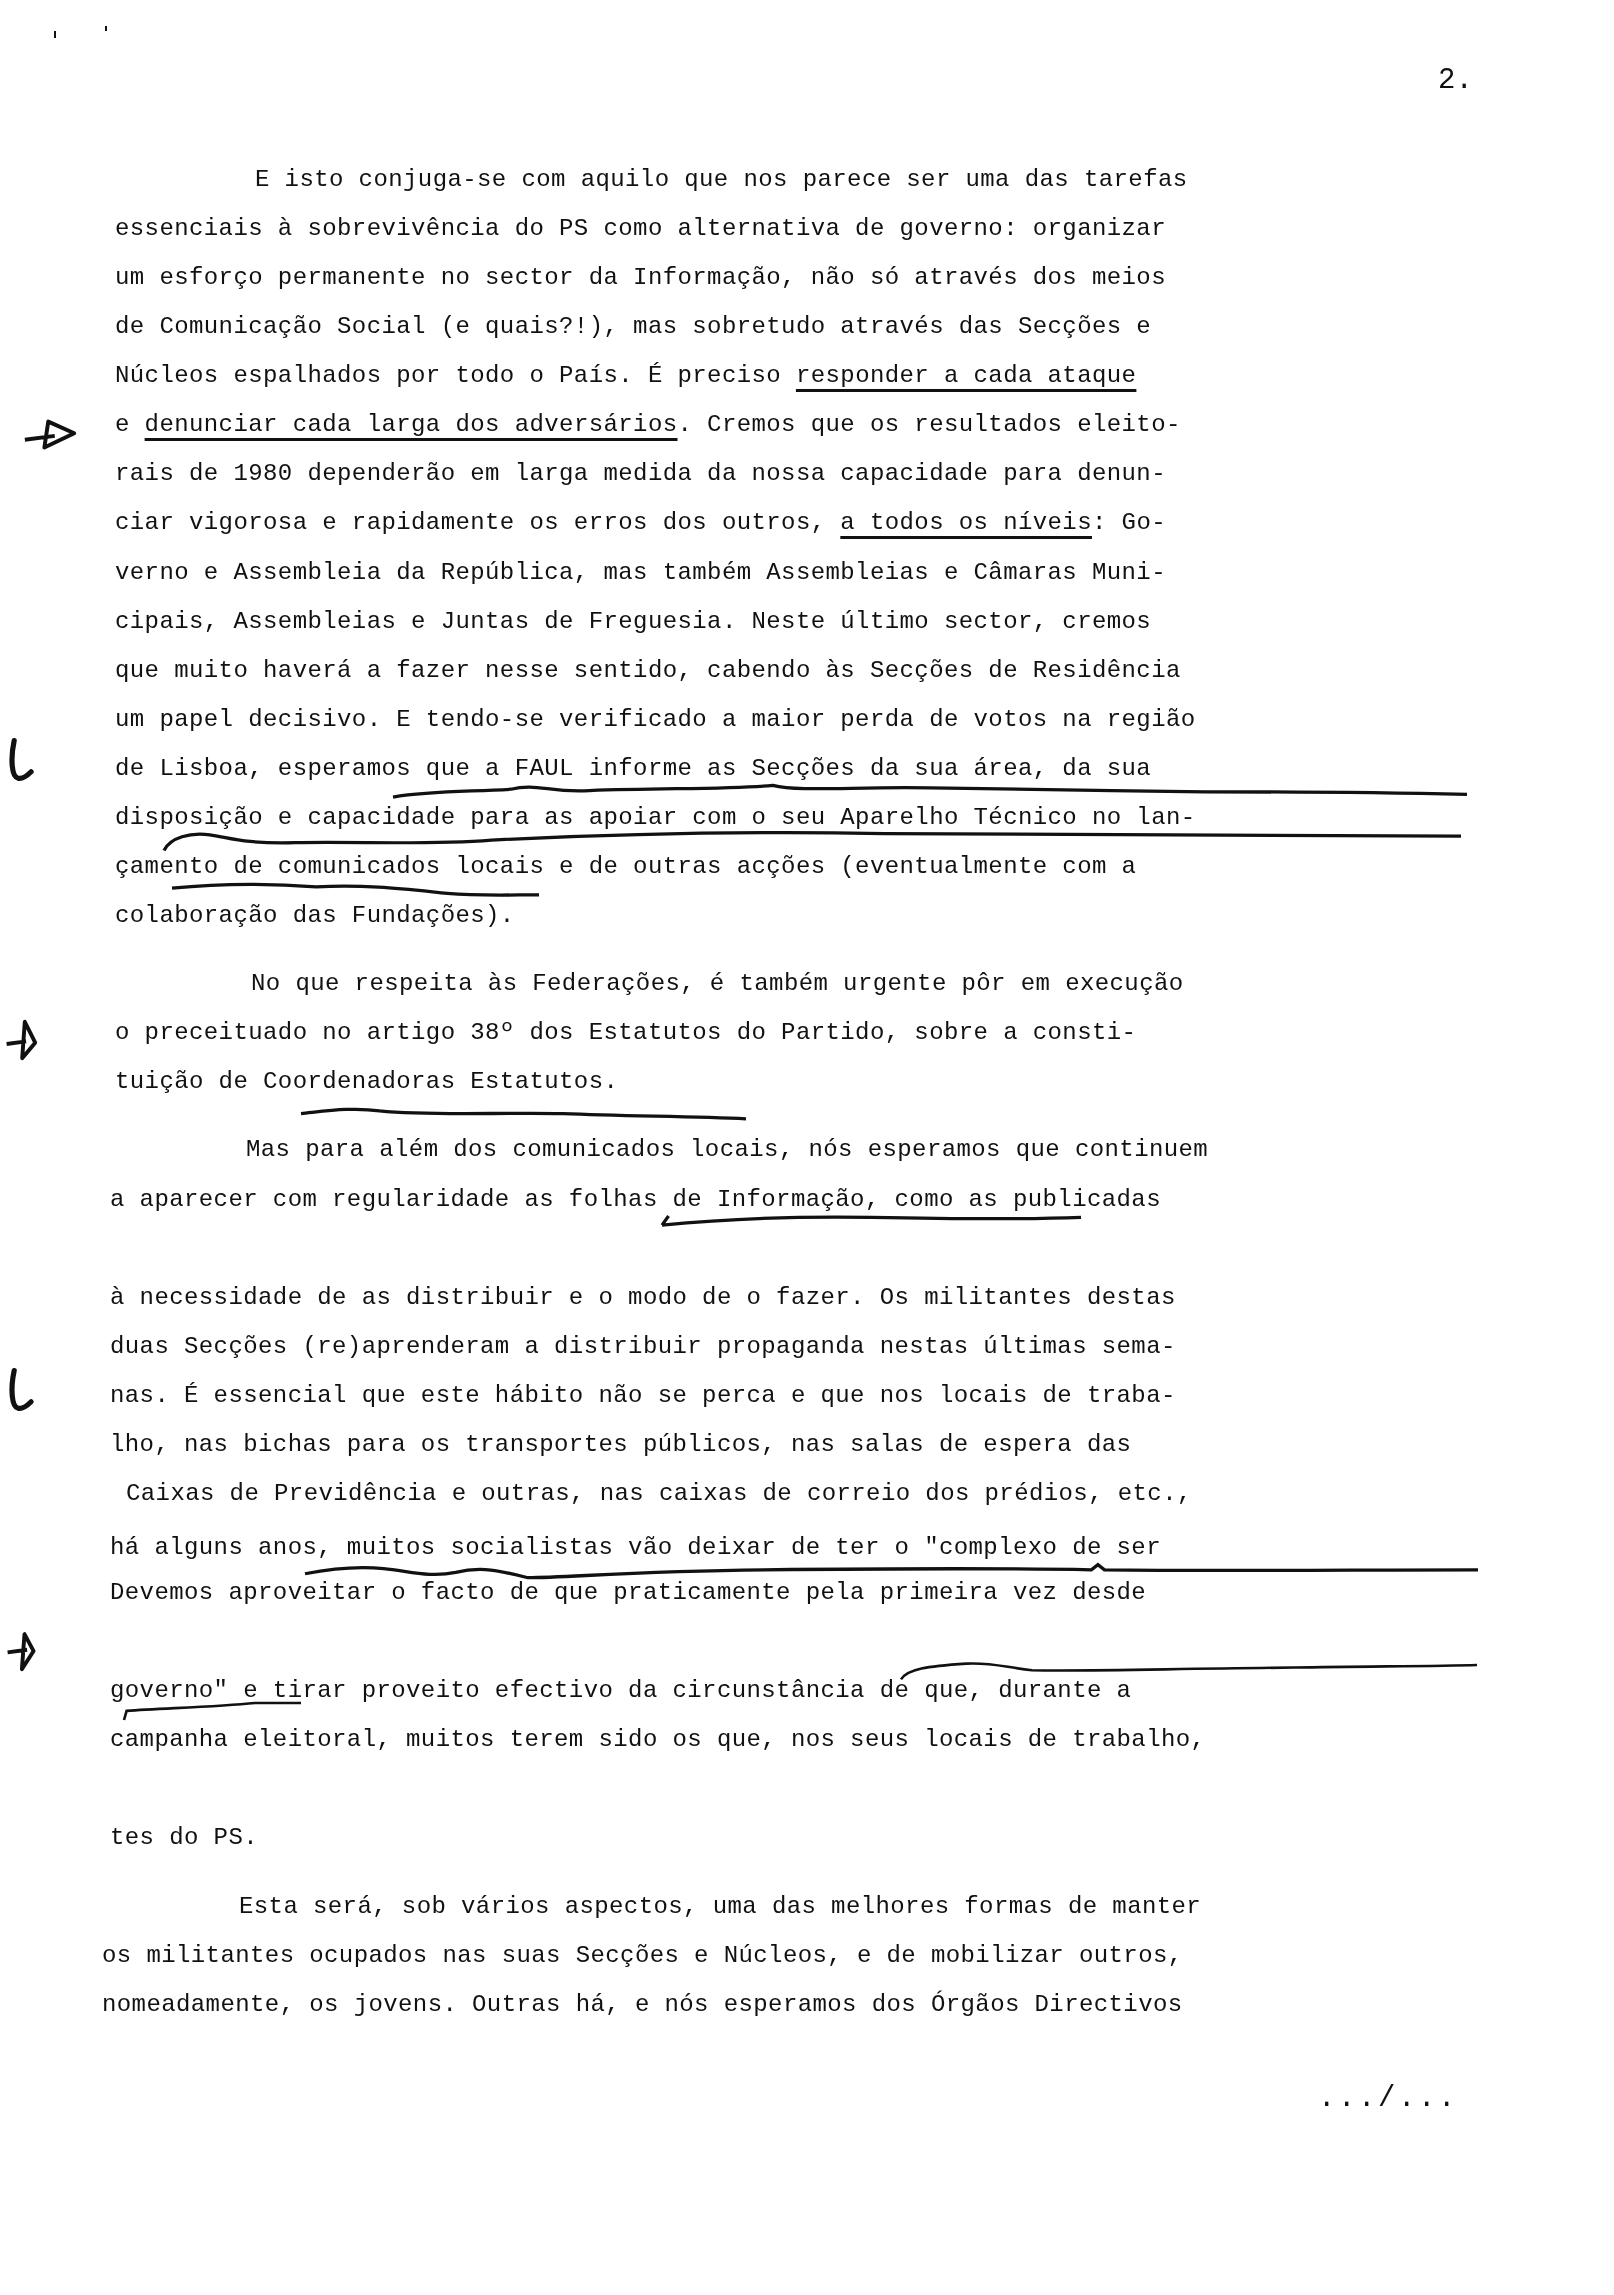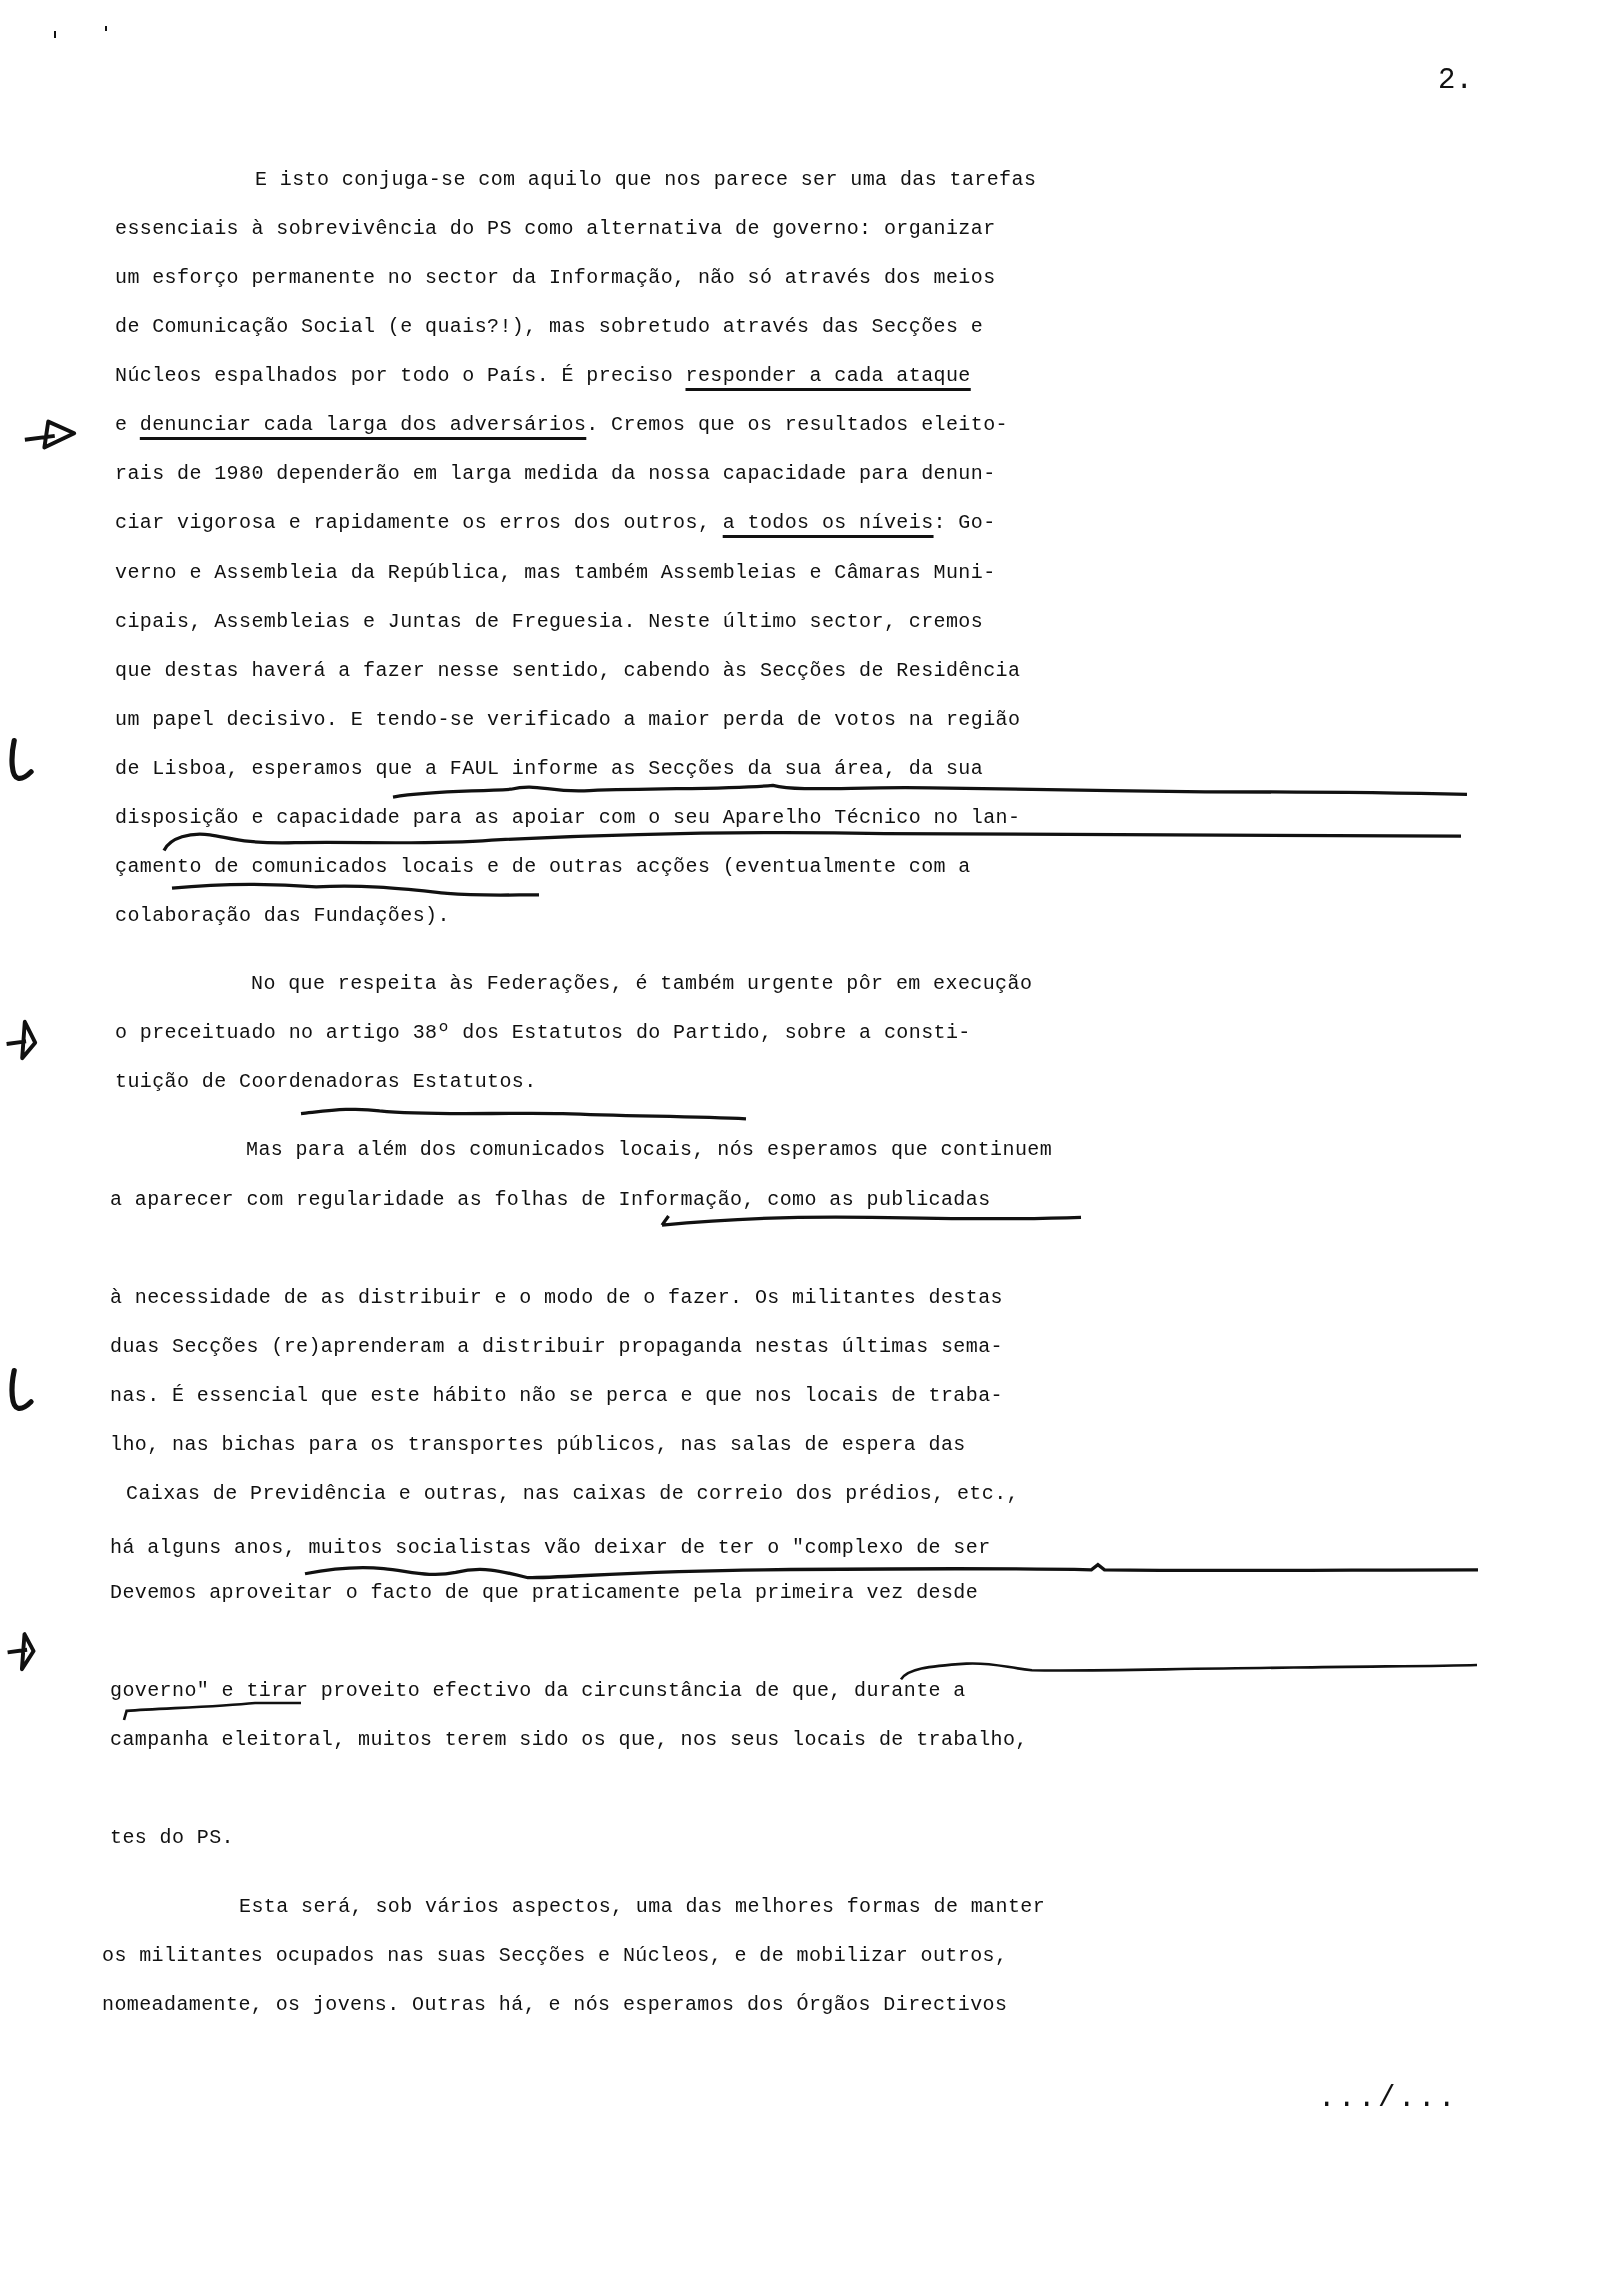--- a/index.html
+++ b/index.html
@@ -8,21 +8,21 @@
     position: absolute; left: 0; top: 0; width: 1614px; height: 2295px;
     background: #ffffff; color: #111111;
     font-family: "Liberation Mono", "DejaVu Sans Mono", monospace;
   }
   .page-number {
     position: absolute; left: 1438px; top: 64px;
     font-size: 29px; line-height: 34px;
   }
   .line {
     position: absolute; white-space: pre;
-    font-size: 20px; line-height: 37px; letter-spacing: 0.4px;
+    font-size: 24px; line-height: 37px; letter-spacing: 0.4px;
   }
   .ul { text-decoration: underline; text-decoration-thickness: 2.6px; text-underline-offset: 6.6px; }
   .wavy {
     position: absolute; height: 13px; pointer-events: none;
   }
   .wavy svg { display: block; width: 100%; height: 100%; overflow: visible; }
   .margin-mark { position: absolute; }
   .margin-mark svg { display: block; overflow: visible; }
   .speck { position: absolute; background: #111; width: 2px; height: 6.6px; }
   .continuation {
@@ -43,21 +43,21 @@
   <div class="line" style="left:255px;top:161px;">E isto conjuga-se com aquilo que nos parece ser uma das tarefas</div>
   <div class="line" style="left:115px;top:210px;">essenciais à sobrevivência do PS como alternativa de governo: organizar</div>
   <div class="line" style="left:115px;top:259px;">um esforço permanente no sector da Informação, não só através dos meios</div>
   <div class="line" style="left:115px;top:308px;">de Comunicação Social (e quais?!), mas sobretudo através das Secções e</div>
   <div class="line" style="left:115px;top:357px;"><span>Núcleos espalhados por todo o País. É preciso </span><span class="ul">responder a cada ataque</span></div>
   <div class="line" style="left:115px;top:406px;"><span>e </span><span class="ul">denunciar cada larga dos adversários</span><span>. Cremos que os resultados eleito-</span></div>
   <div class="line" style="left:115px;top:455px;">rais de 1980 dependerão em larga medida da nossa capacidade para denun-</div>
   <div class="line" style="left:115px;top:504px;"><span>ciar vigorosa e rapidamente os erros dos outros, </span><span class="ul">a todos os níveis</span><span>: Go-</span></div>
   <div class="line" style="left:115px;top:554px;">verno e Assembleia da República, mas também Assembleias e Câmaras Muni-</div>
   <div class="line" style="left:115px;top:603px;">cipais, Assembleias e Juntas de Freguesia. Neste último sector, cremos</div>
-  <div class="line" style="left:115px;top:652px;">que destas haverá a fazer nesse sentido, cabendo às Secções de Residência</div>
+  <div class="line" style="left:115px;top:652px;">que muito haverá a fazer nesse sentido, cabendo às Secções de Residência</div>
   <div class="line" style="left:115px;top:701px;">um papel decisivo. E tendo-se verificado a maior perda de votos na região</div>
   <div class="line" style="left:115px;top:750px;">de Lisboa, esperamos que a FAUL informe as Secções da sua área, da sua</div>
   <div class="line" style="left:115px;top:799px;">disposição e capacidade para as apoiar com o seu Aparelho Técnico no lan-</div>
   <div class="line" style="left:115px;top:848px;">çamento de comunicados locais e de outras acções (eventualmente com a</div>
   <div class="line" style="left:115px;top:897px;">colaboração das Fundações).</div>
 
   <div class="wavy" style="left:393px;top:784px;width:1074px;height:15.7px;">
     <svg viewBox="0 0 1640 24" preserveAspectRatio="none">
         <path d="M0,20 C60,10 120,12 180,8 C220,-2 240,14 300,10 C420,6 520,8 580,2 C620,12 700,4 820,6 C950,8 1100,10 1240,12 C1400,12 1550,14 1640,16" fill="none" stroke="#111" stroke-width="5"></path>
       </svg>

